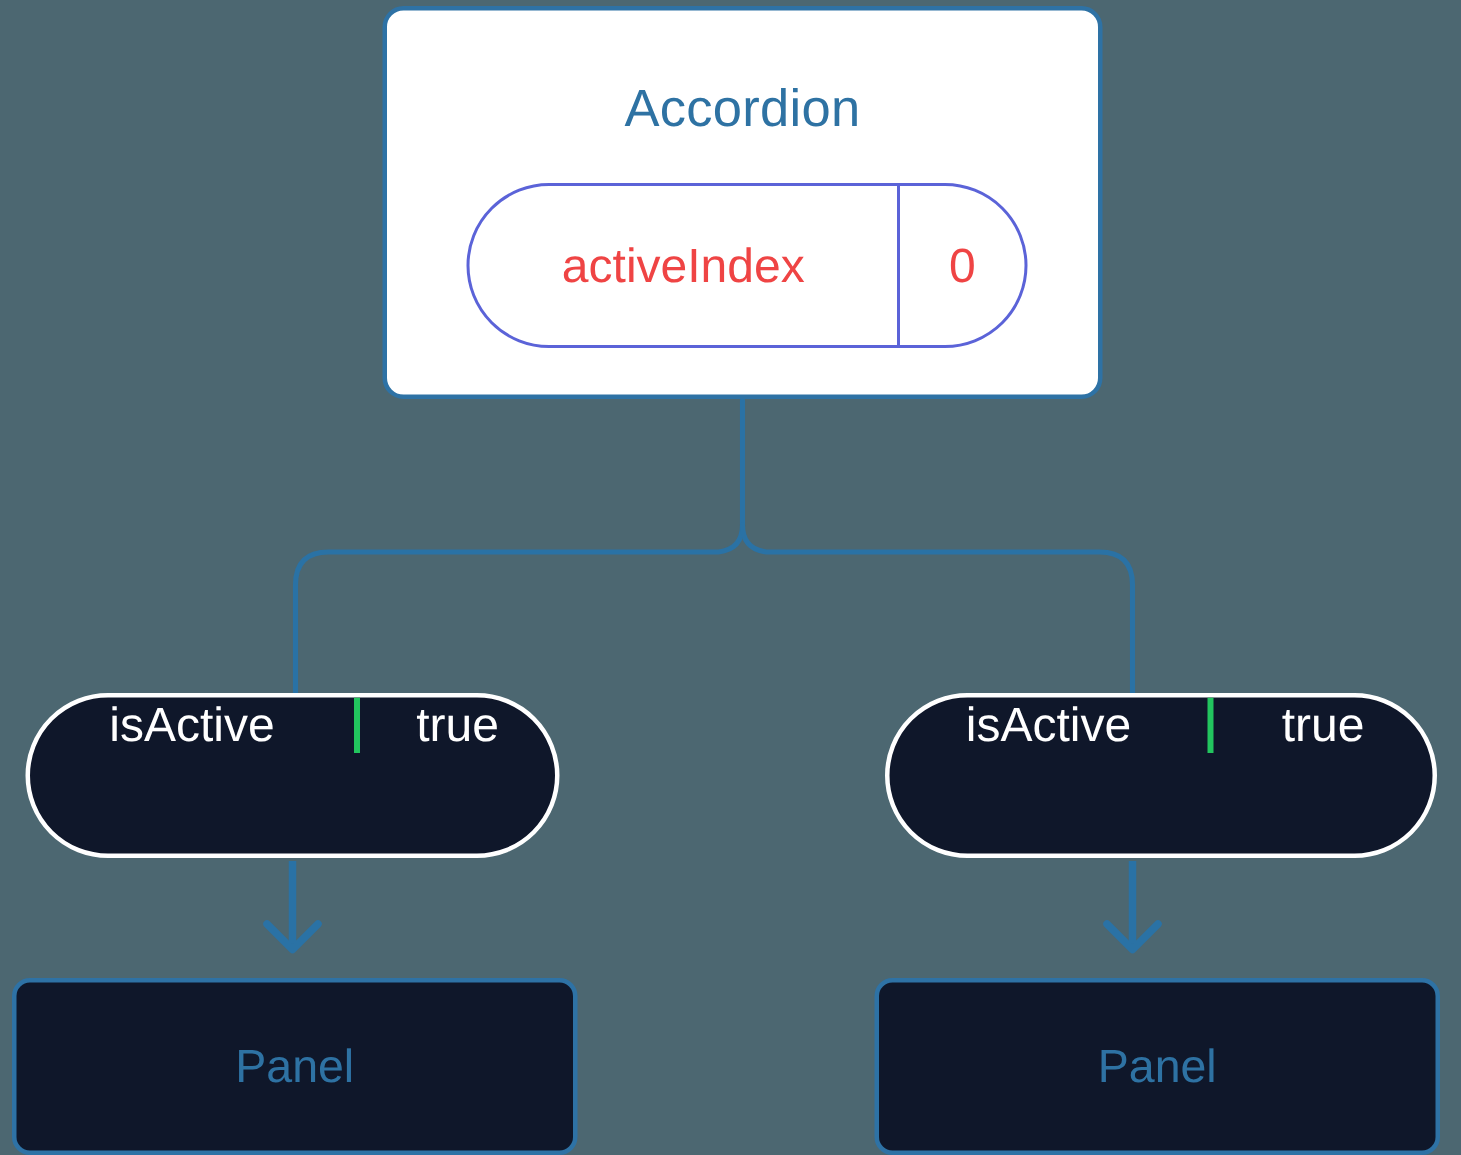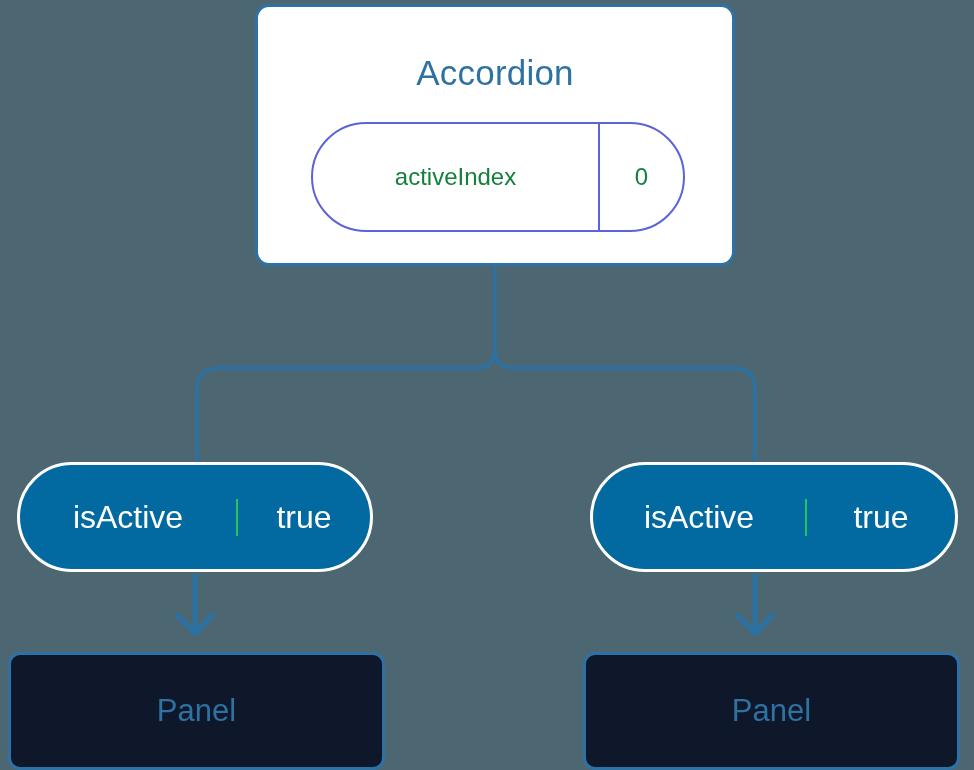--- a/index.html
+++ b/index.html
@@ -44,46 +44,46 @@
     box-sizing:border-box;
     overflow:hidden;
     background:transparent;
   }
   #state-pill{
     left:53px;top:115px;width:374px;height:110px;
   }
   .pill-outline .pkey,
   .pill-outline .pval{
     display:flex;align-items:center;justify-content:center;
-    color:#15803d;
-    font-size:24px;
+    color:#ef4444;
+    font-size:32px;
     box-sizing:border-box;
   }
   .pill-outline .pkey{flex:0 0 285px;}
   .pill-outline .pval{flex:1 1 auto;border-left:2px solid #5b63d8;}
 
   
   .pill-filled{
     position:absolute;
     display:flex;
-    align-items:center;
-    background:#0369a1;
+    align-items:flex-start;
+    background:#0f172a;
     border:3px solid #ffffff;
     border-radius:999px;
     box-sizing:border-box;
     overflow:hidden;
   }
   .pill-filled .pkey,
   .pill-filled .pval{
     display:flex;align-items:center;justify-content:center;
     color:#ffffff;
     font-size:32px;
     box-sizing:border-box;
   }
-  .pill-filled .pval{border-left:2px solid #22c55e;}
+  .pill-filled .pval{border-left:4px solid #22c55e;}
 
   #pill-left{left:17px;top:462px;width:356px;height:110px;}
   #pill-left .pkey{flex:0 0 216px;}
   #pill-left .pval{flex:1 1 auto;}
 
   #pill-right{left:590px;top:462px;width:368px;height:110px;}
   #pill-right .pkey{flex:0 0 212px;}
   #pill-right .pval{flex:1 1 auto;}
 
   

